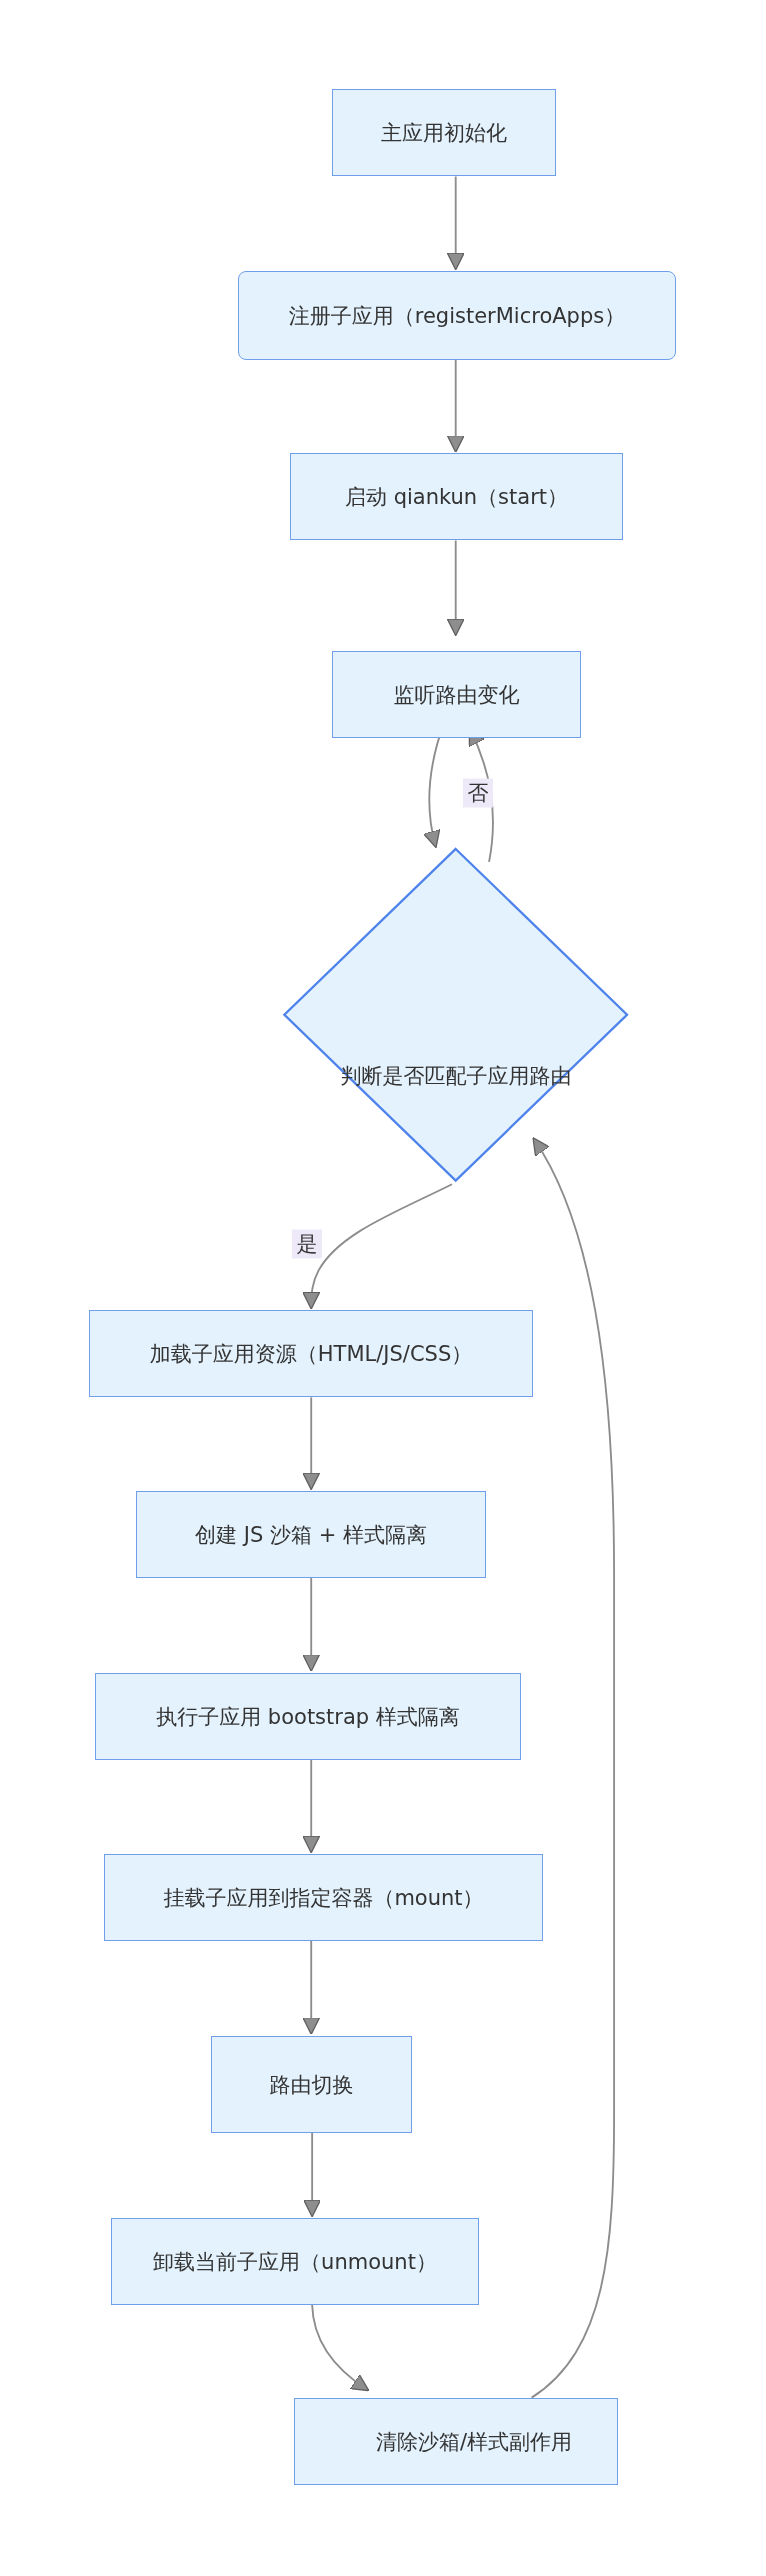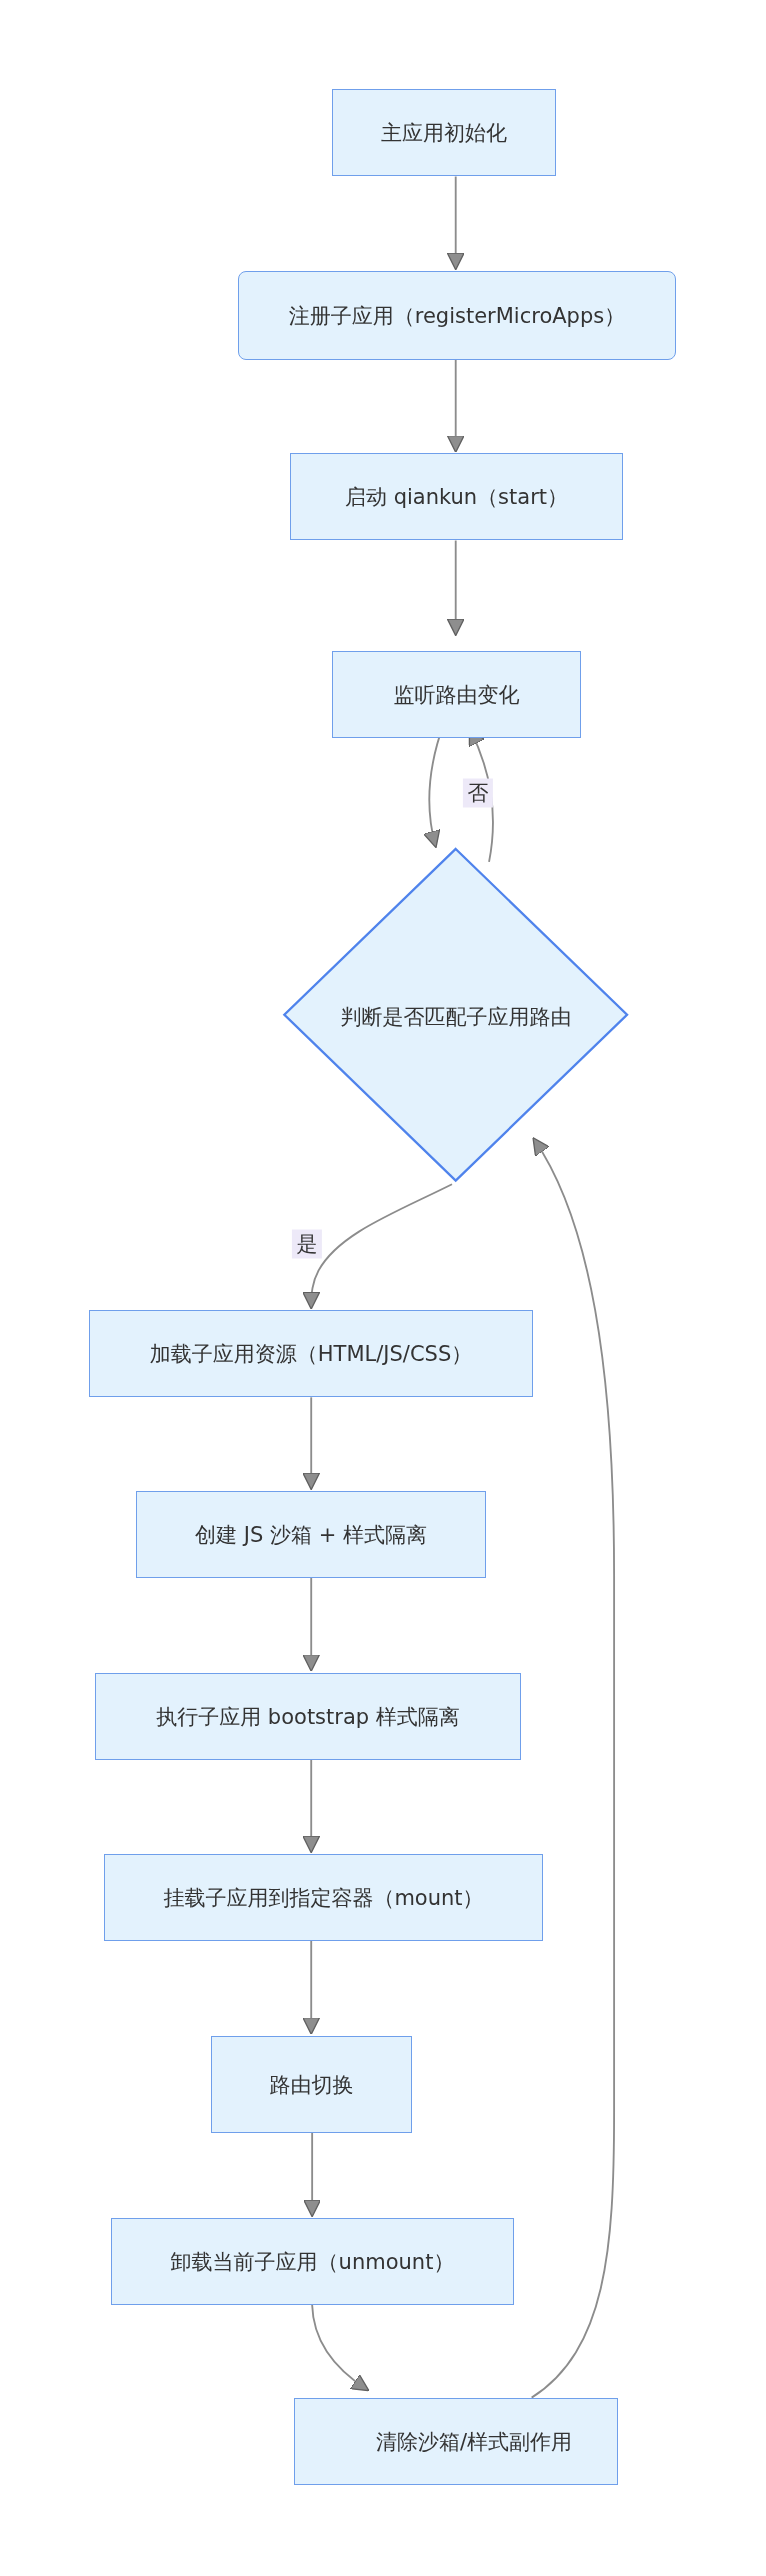--- a/index.html
+++ b/index.html
@@ -78,33 +78,33 @@
   </svg>
 
   <div class="node" style="left:332px;top:89px;width:224px;height:87px;">主应用初始化</div>
 
   <div class="node" style="left:238px;top:271px;width:438px;height:89px;border-radius:8px;">注册子应用（registerMicroApps）</div>
 
   <div class="node" style="left:290px;top:453px;width:333px;height:87px;">启动 qiankun（start）</div>
 
   <div class="node" style="left:332px;top:637px;width:249px;height:87px;margin-top:14px;">监听路由变化</div>
 
-  <div class="diamond-label" style="left:456px;top:1017px;font-family:Liberation Mono, monospace;">判断是否匹配子应用路由</div>
+  <div class="diamond-label" style="left:456px;top:1076px;font-family:Liberation Mono, monospace;">判断是否匹配子应用路由</div>
 
   <div class="node" style="left:89px;top:1310px;width:444px;height:87px;">加载子应用资源（HTML/JS/CSS）</div>
 
   <div class="node" style="left:136px;top:1491px;width:350px;height:87px;">创建 JS 沙箱 + 样式隔离</div>
 
   <div class="node" style="left:95px;top:1673px;width:426px;height:87px;">执行子应用 bootstrap 样式隔离</div>
 
   <div class="node" style="left:104px;top:1854px;width:439px;height:87px;">挂载子应用到指定容器（mount）</div>
 
   <div class="node" style="left:211px;top:2036px;width:201px;height:97px;">路由切换</div>
 
-  <div class="node" style="left:111px;top:2218px;width:403px;height:87px;">卸载当前子应用（unmount）</div>
+  <div class="node" style="left:111px;top:2218px;width:368px;height:87px;">卸载当前子应用（unmount）</div>
 
   <div class="node" style="left:294px;top:2398px;width:324px;height:87px;padding-left:36px;">清除沙箱/样式副作用</div>
 
   <div class="edge-label" style="left:478px;top:793px;">否</div>
 
   <div class="edge-label" style="left:307px;top:1244px;">是</div>
 
 </div>
 
 

